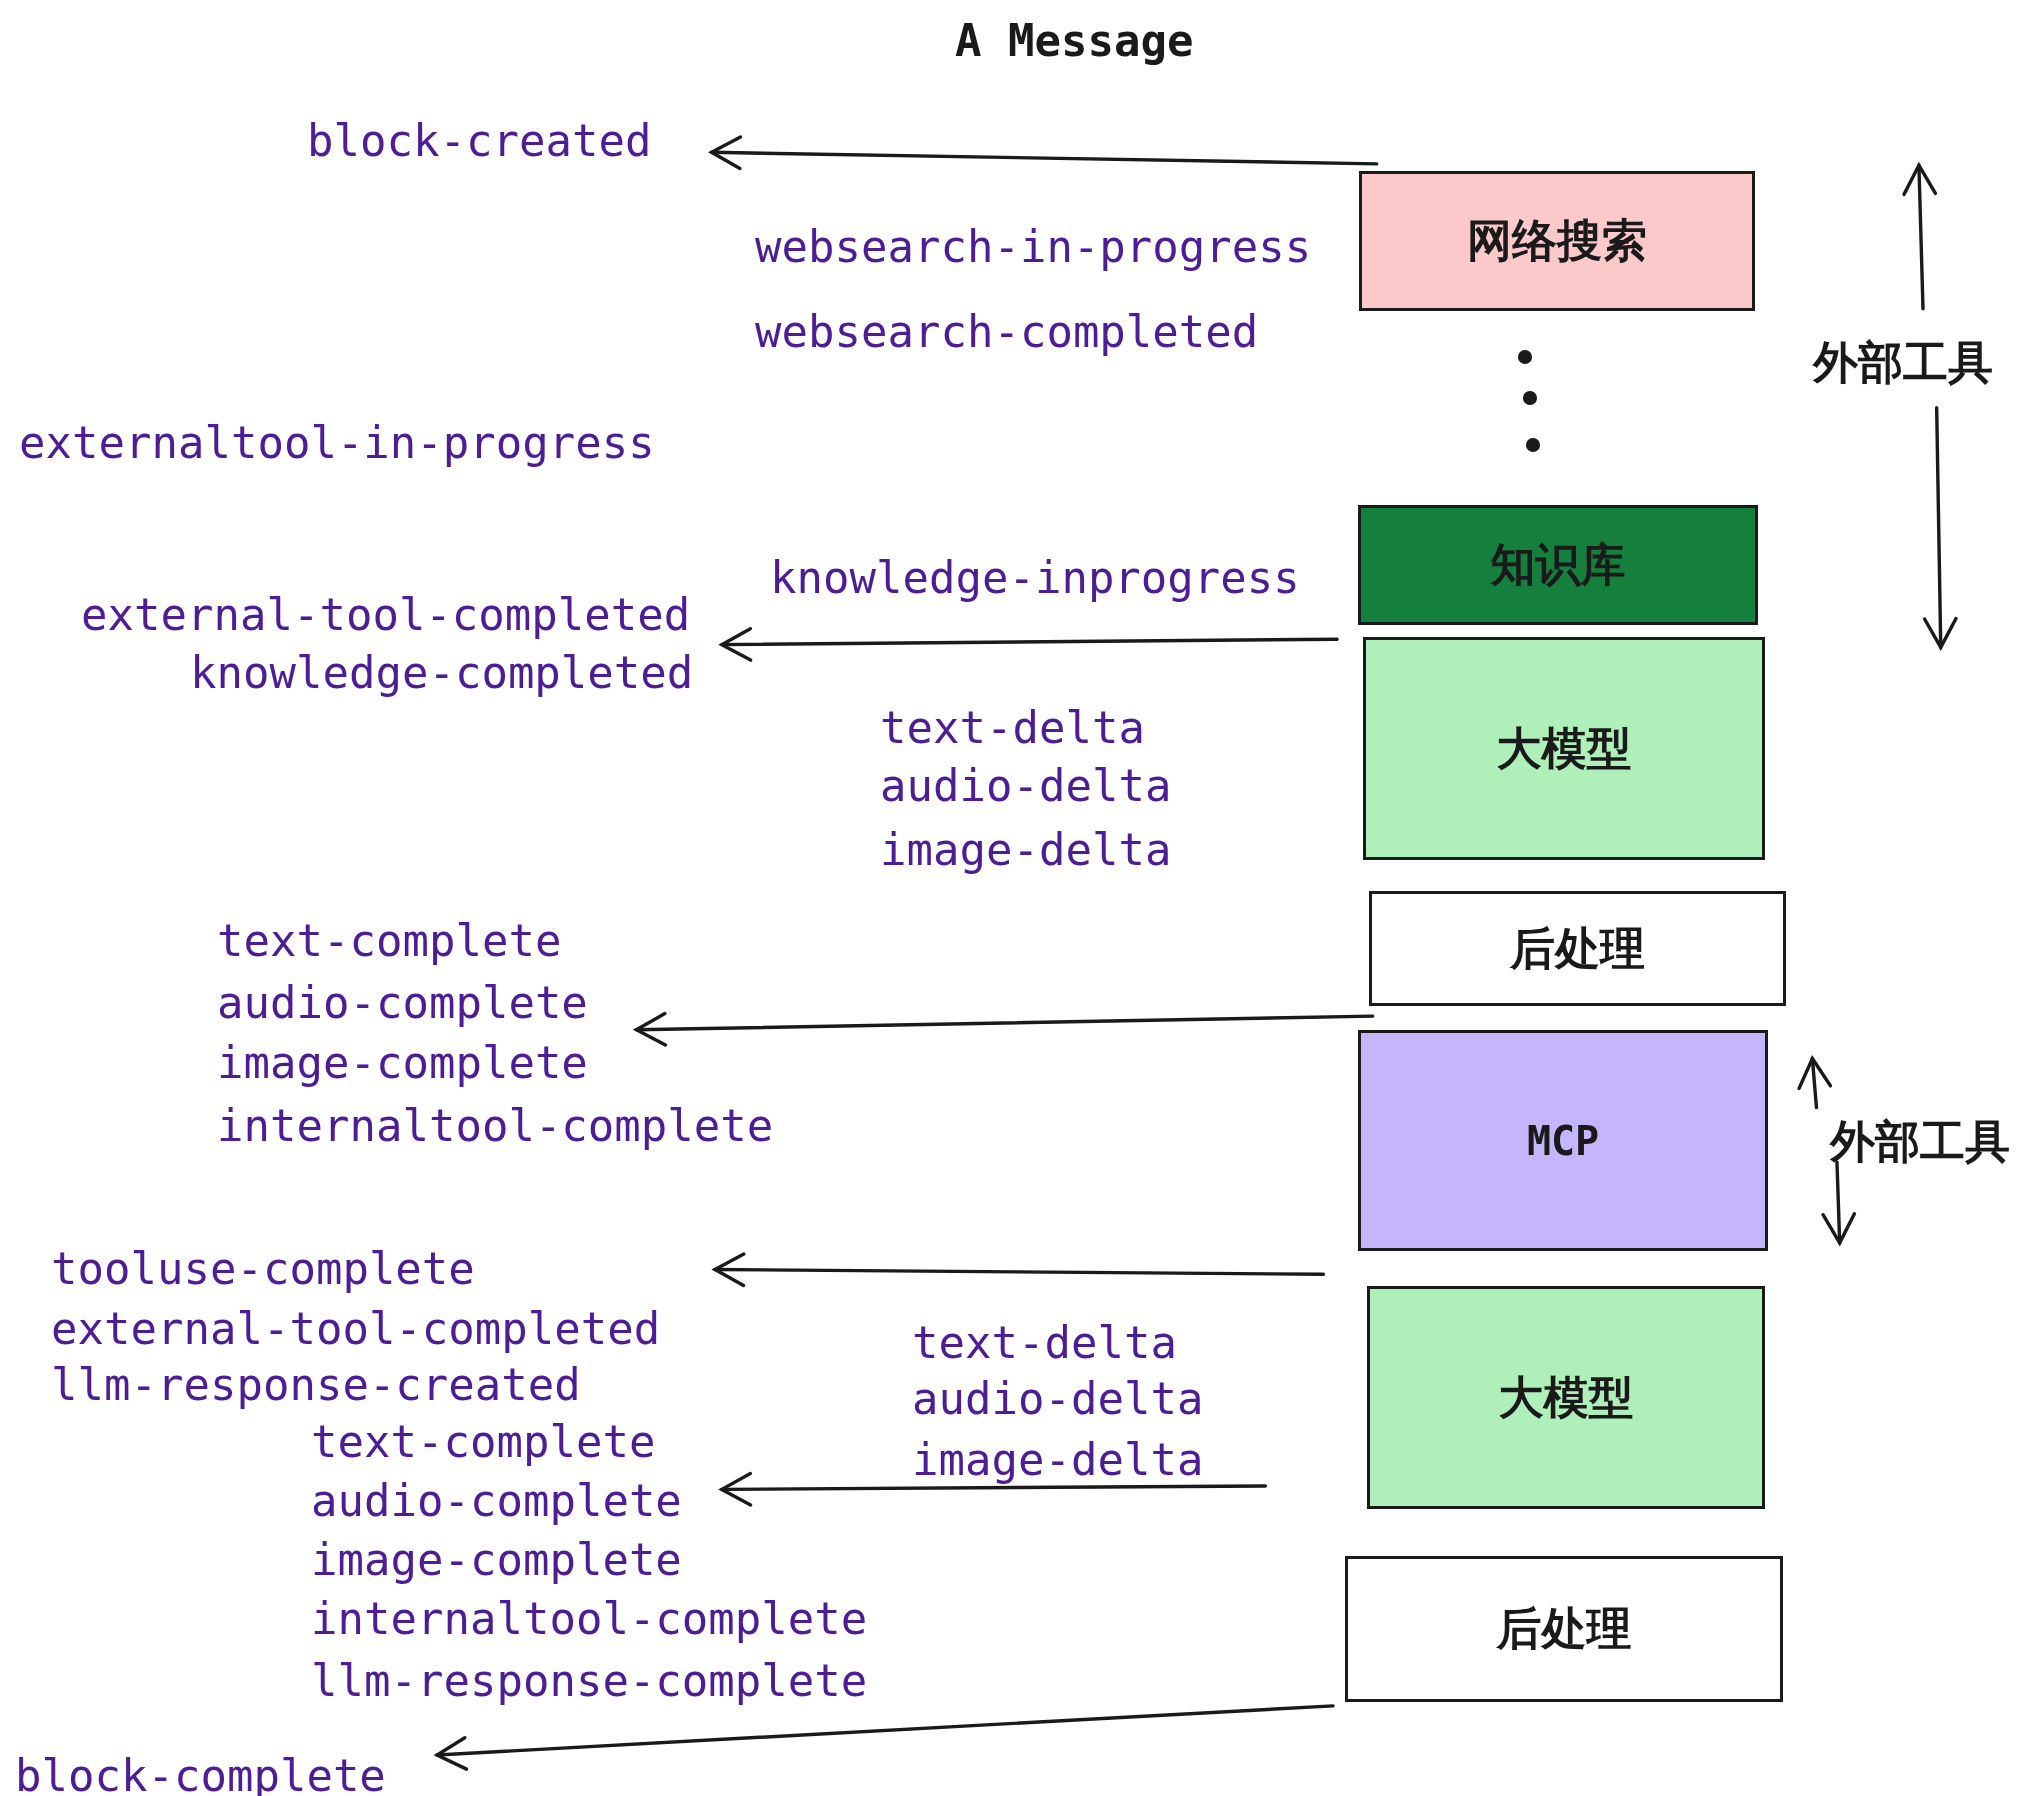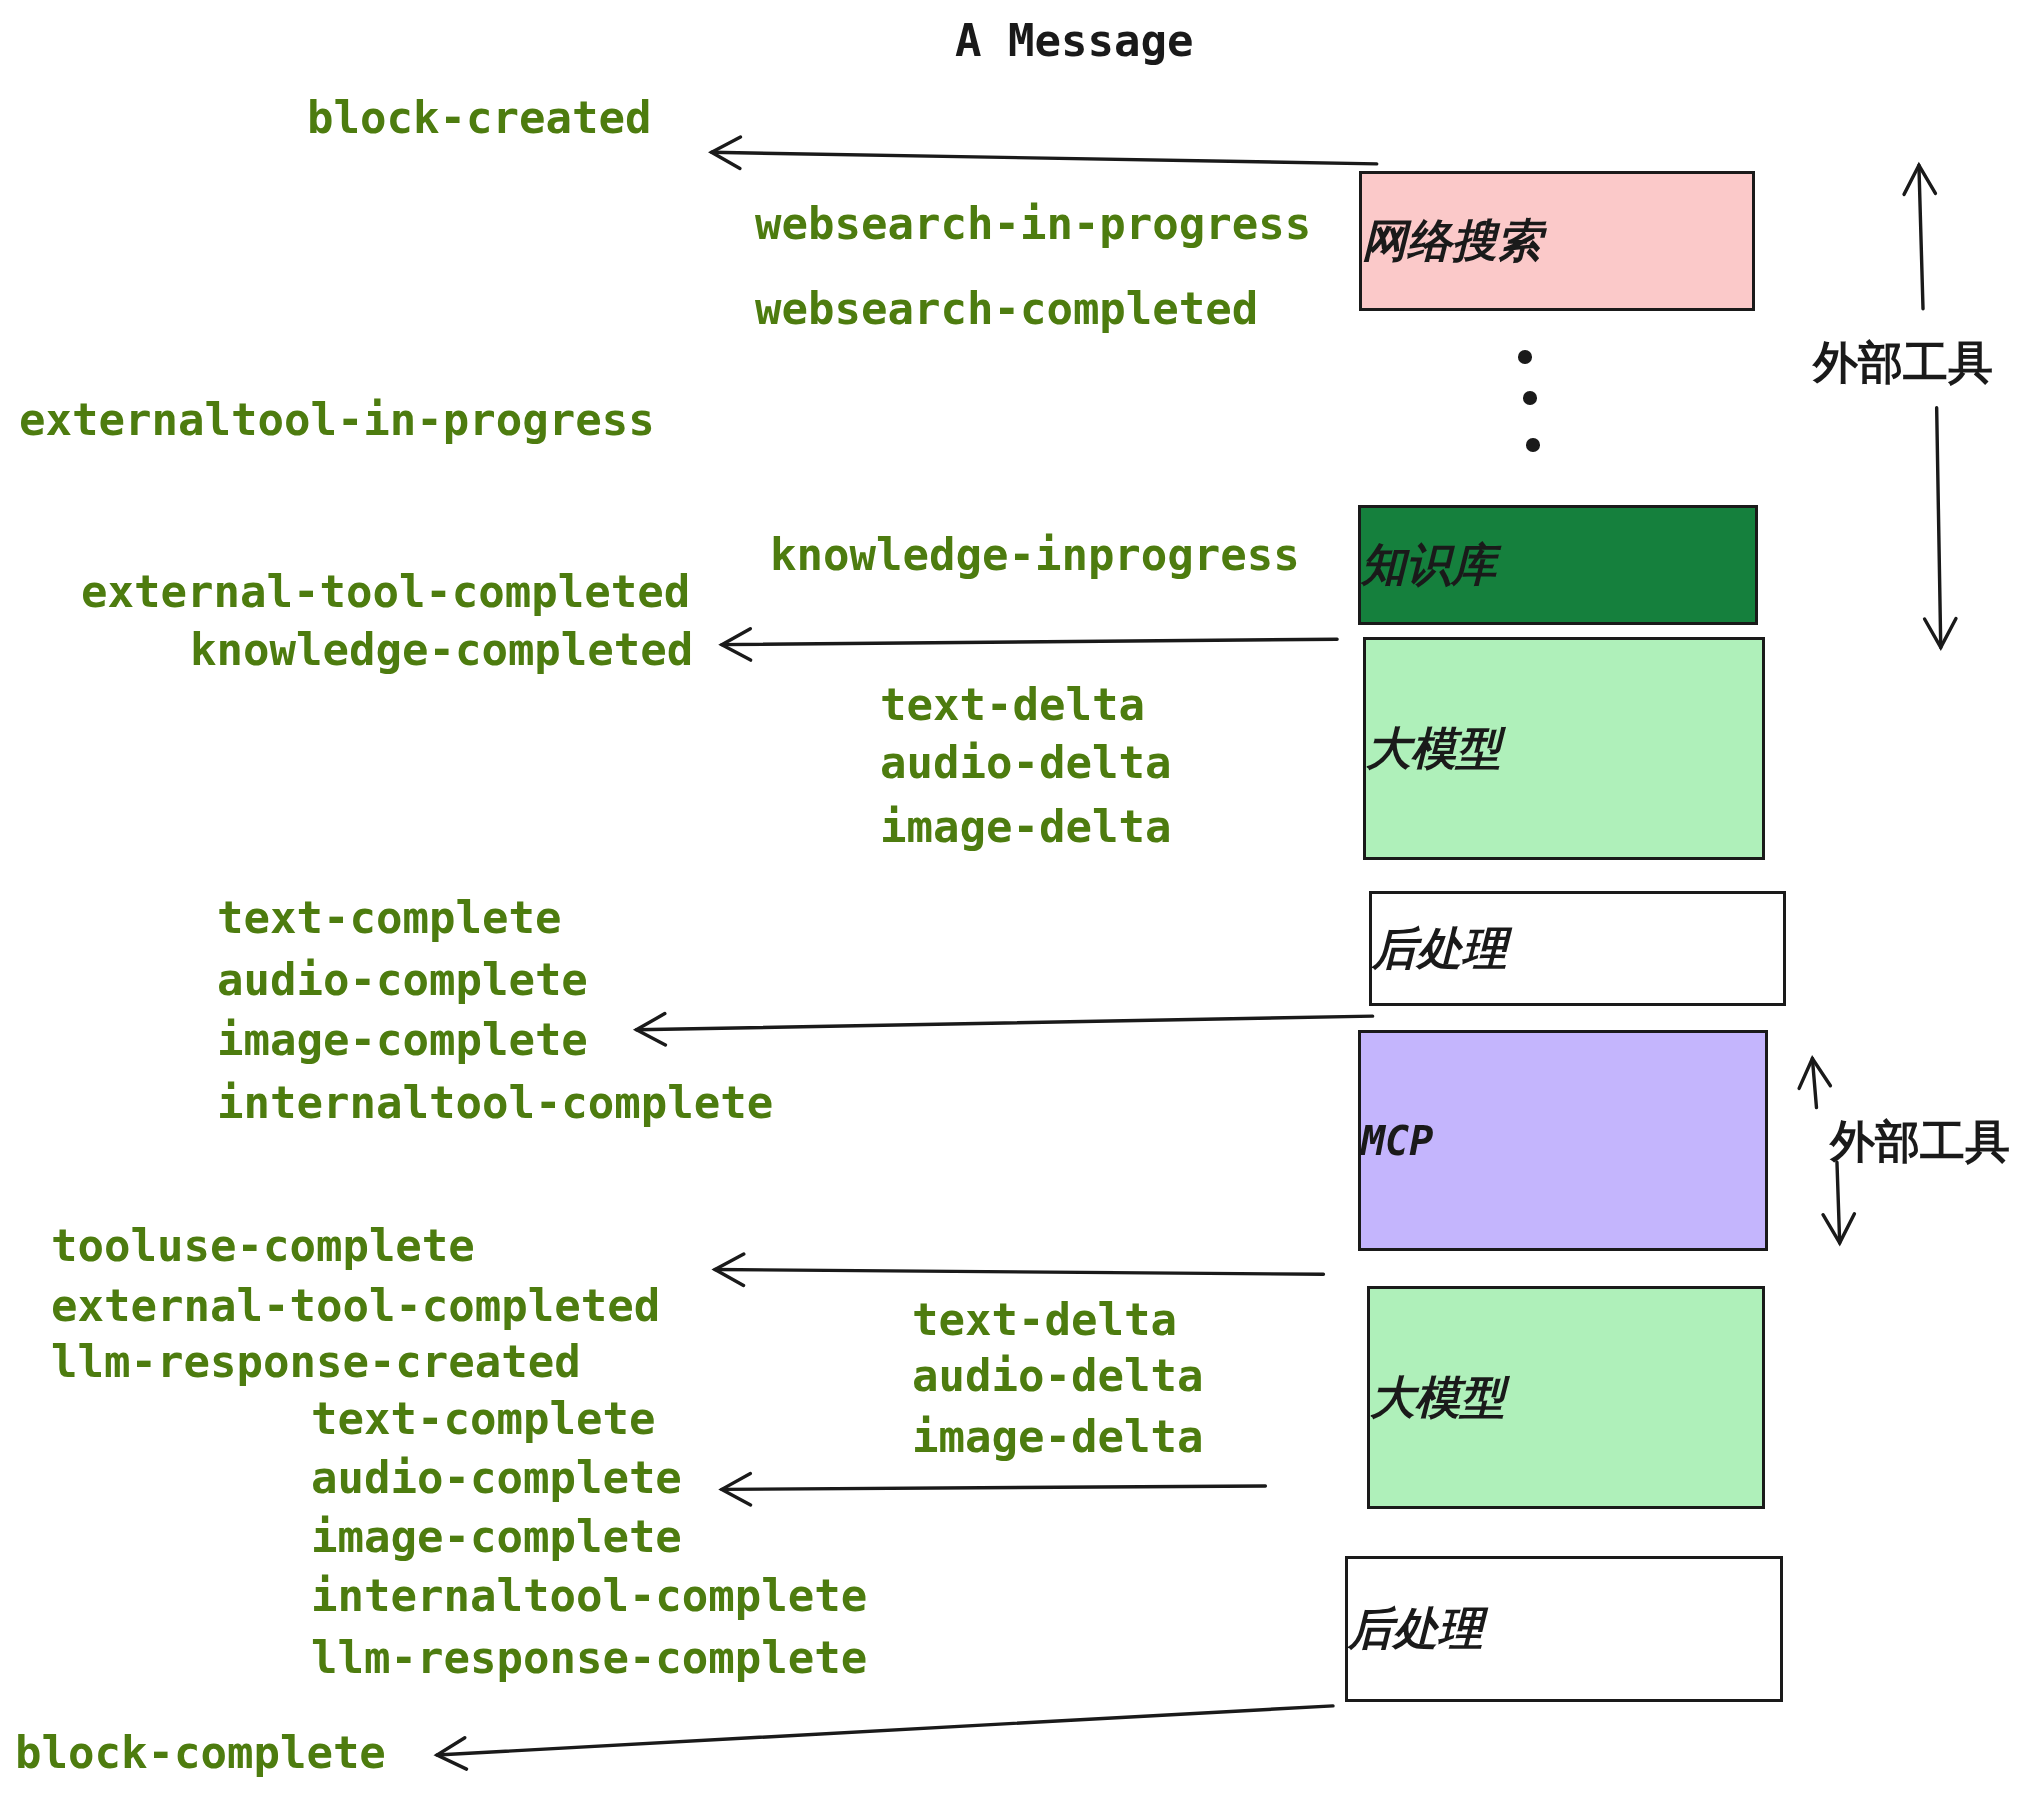--- a/index.html
+++ b/index.html
@@ -10,40 +10,41 @@
     background: #ffffff;
     font-family: "DejaVu Sans Mono", monospace;
     color: #1a1a1a;
     overflow: hidden;
     border-radius: 13px;
   }
   .evt {
     position: absolute;
     font-family: "DejaVu Sans Mono", monospace;
     font-size: 44px;
-    font-weight: bold;
+    font-weight: normal;
     line-height: 1;
     white-space: nowrap;
-    color: #4d7c0f;
+    color: #4c1d95;
+    margin-top: 23px;
   }
   .title {
     position: absolute;
     left: 955px; top: 15px;
     font-size: 44px;
     font-weight: bold;
     white-space: nowrap;
     color: #1a1a1a;
   }
   .box {
     position: absolute;
     border: 3.4px solid #1a1a1a;
     box-sizing: border-box;
     display: flex;
     align-items: center;
-    font-style: italic;
+    justify-content: center;
   }
   .box .lbl {
     font-family: "Liberation Sans", sans-serif;
     font-size: 45px;
     font-weight: bold;
     color: #1a1a1a;
     white-space: nowrap;
   }
   .box .lbl.latin {
     font-family: "DejaVu Sans Mono", monospace;

